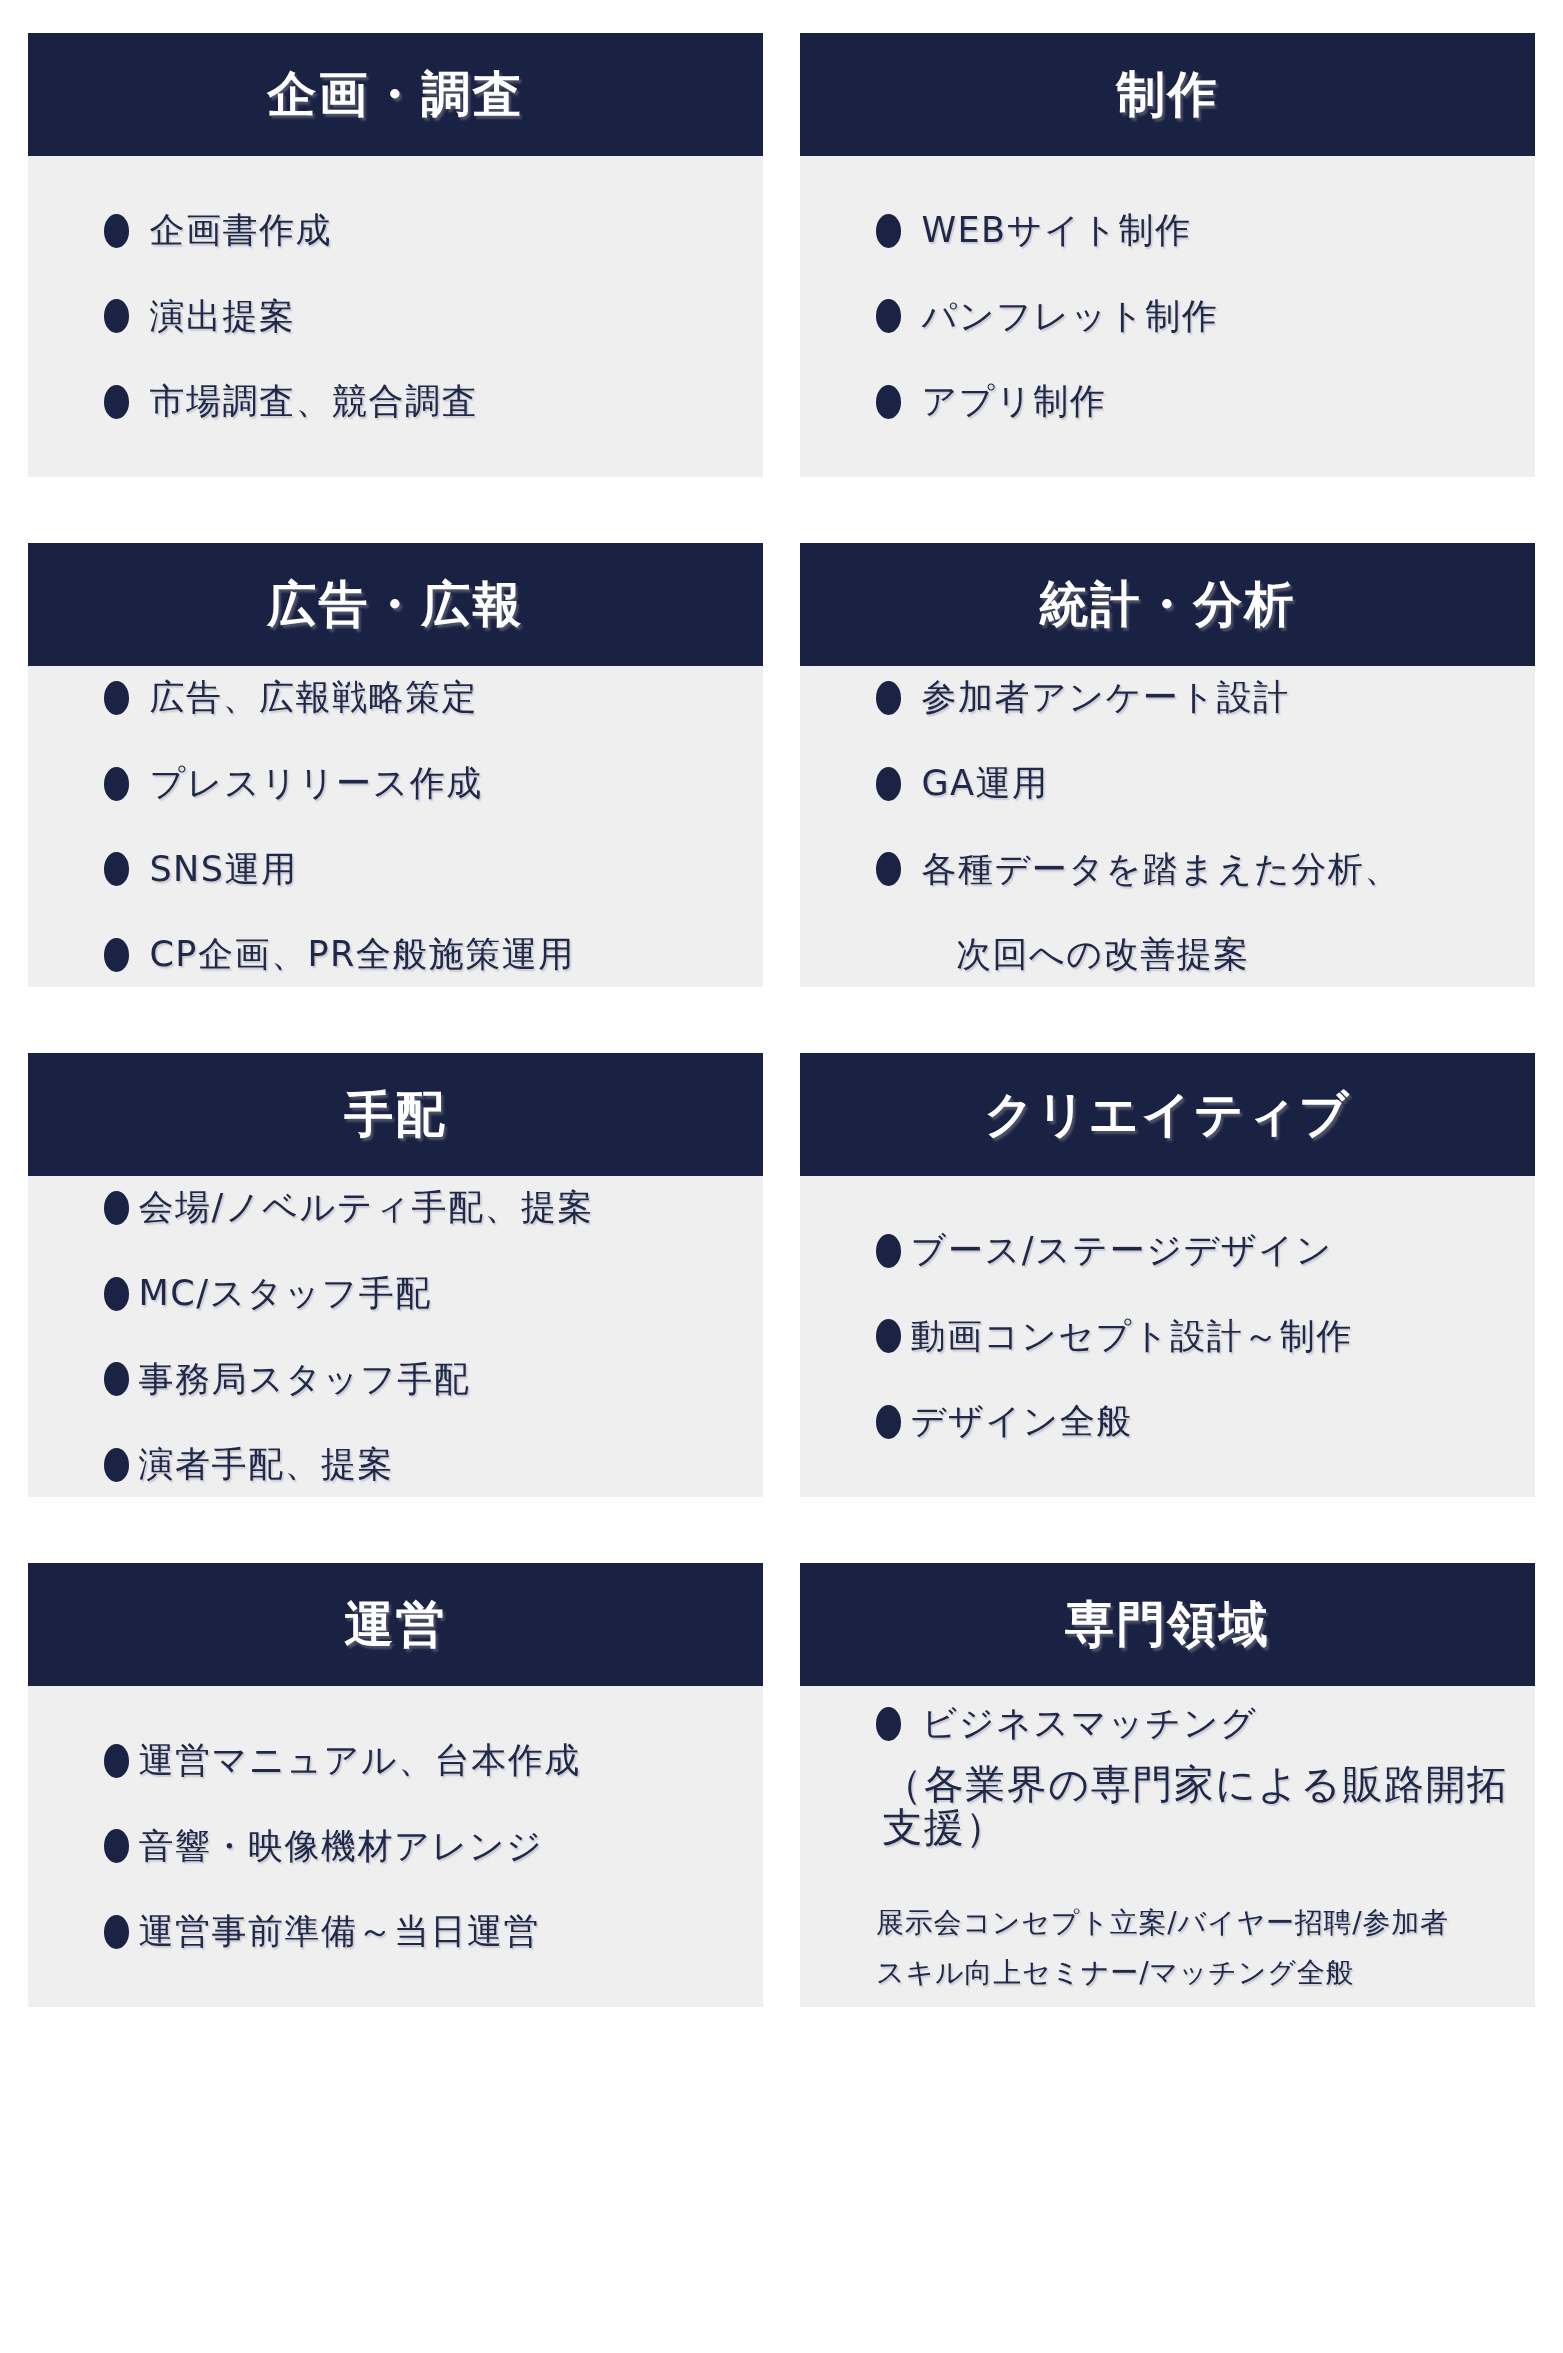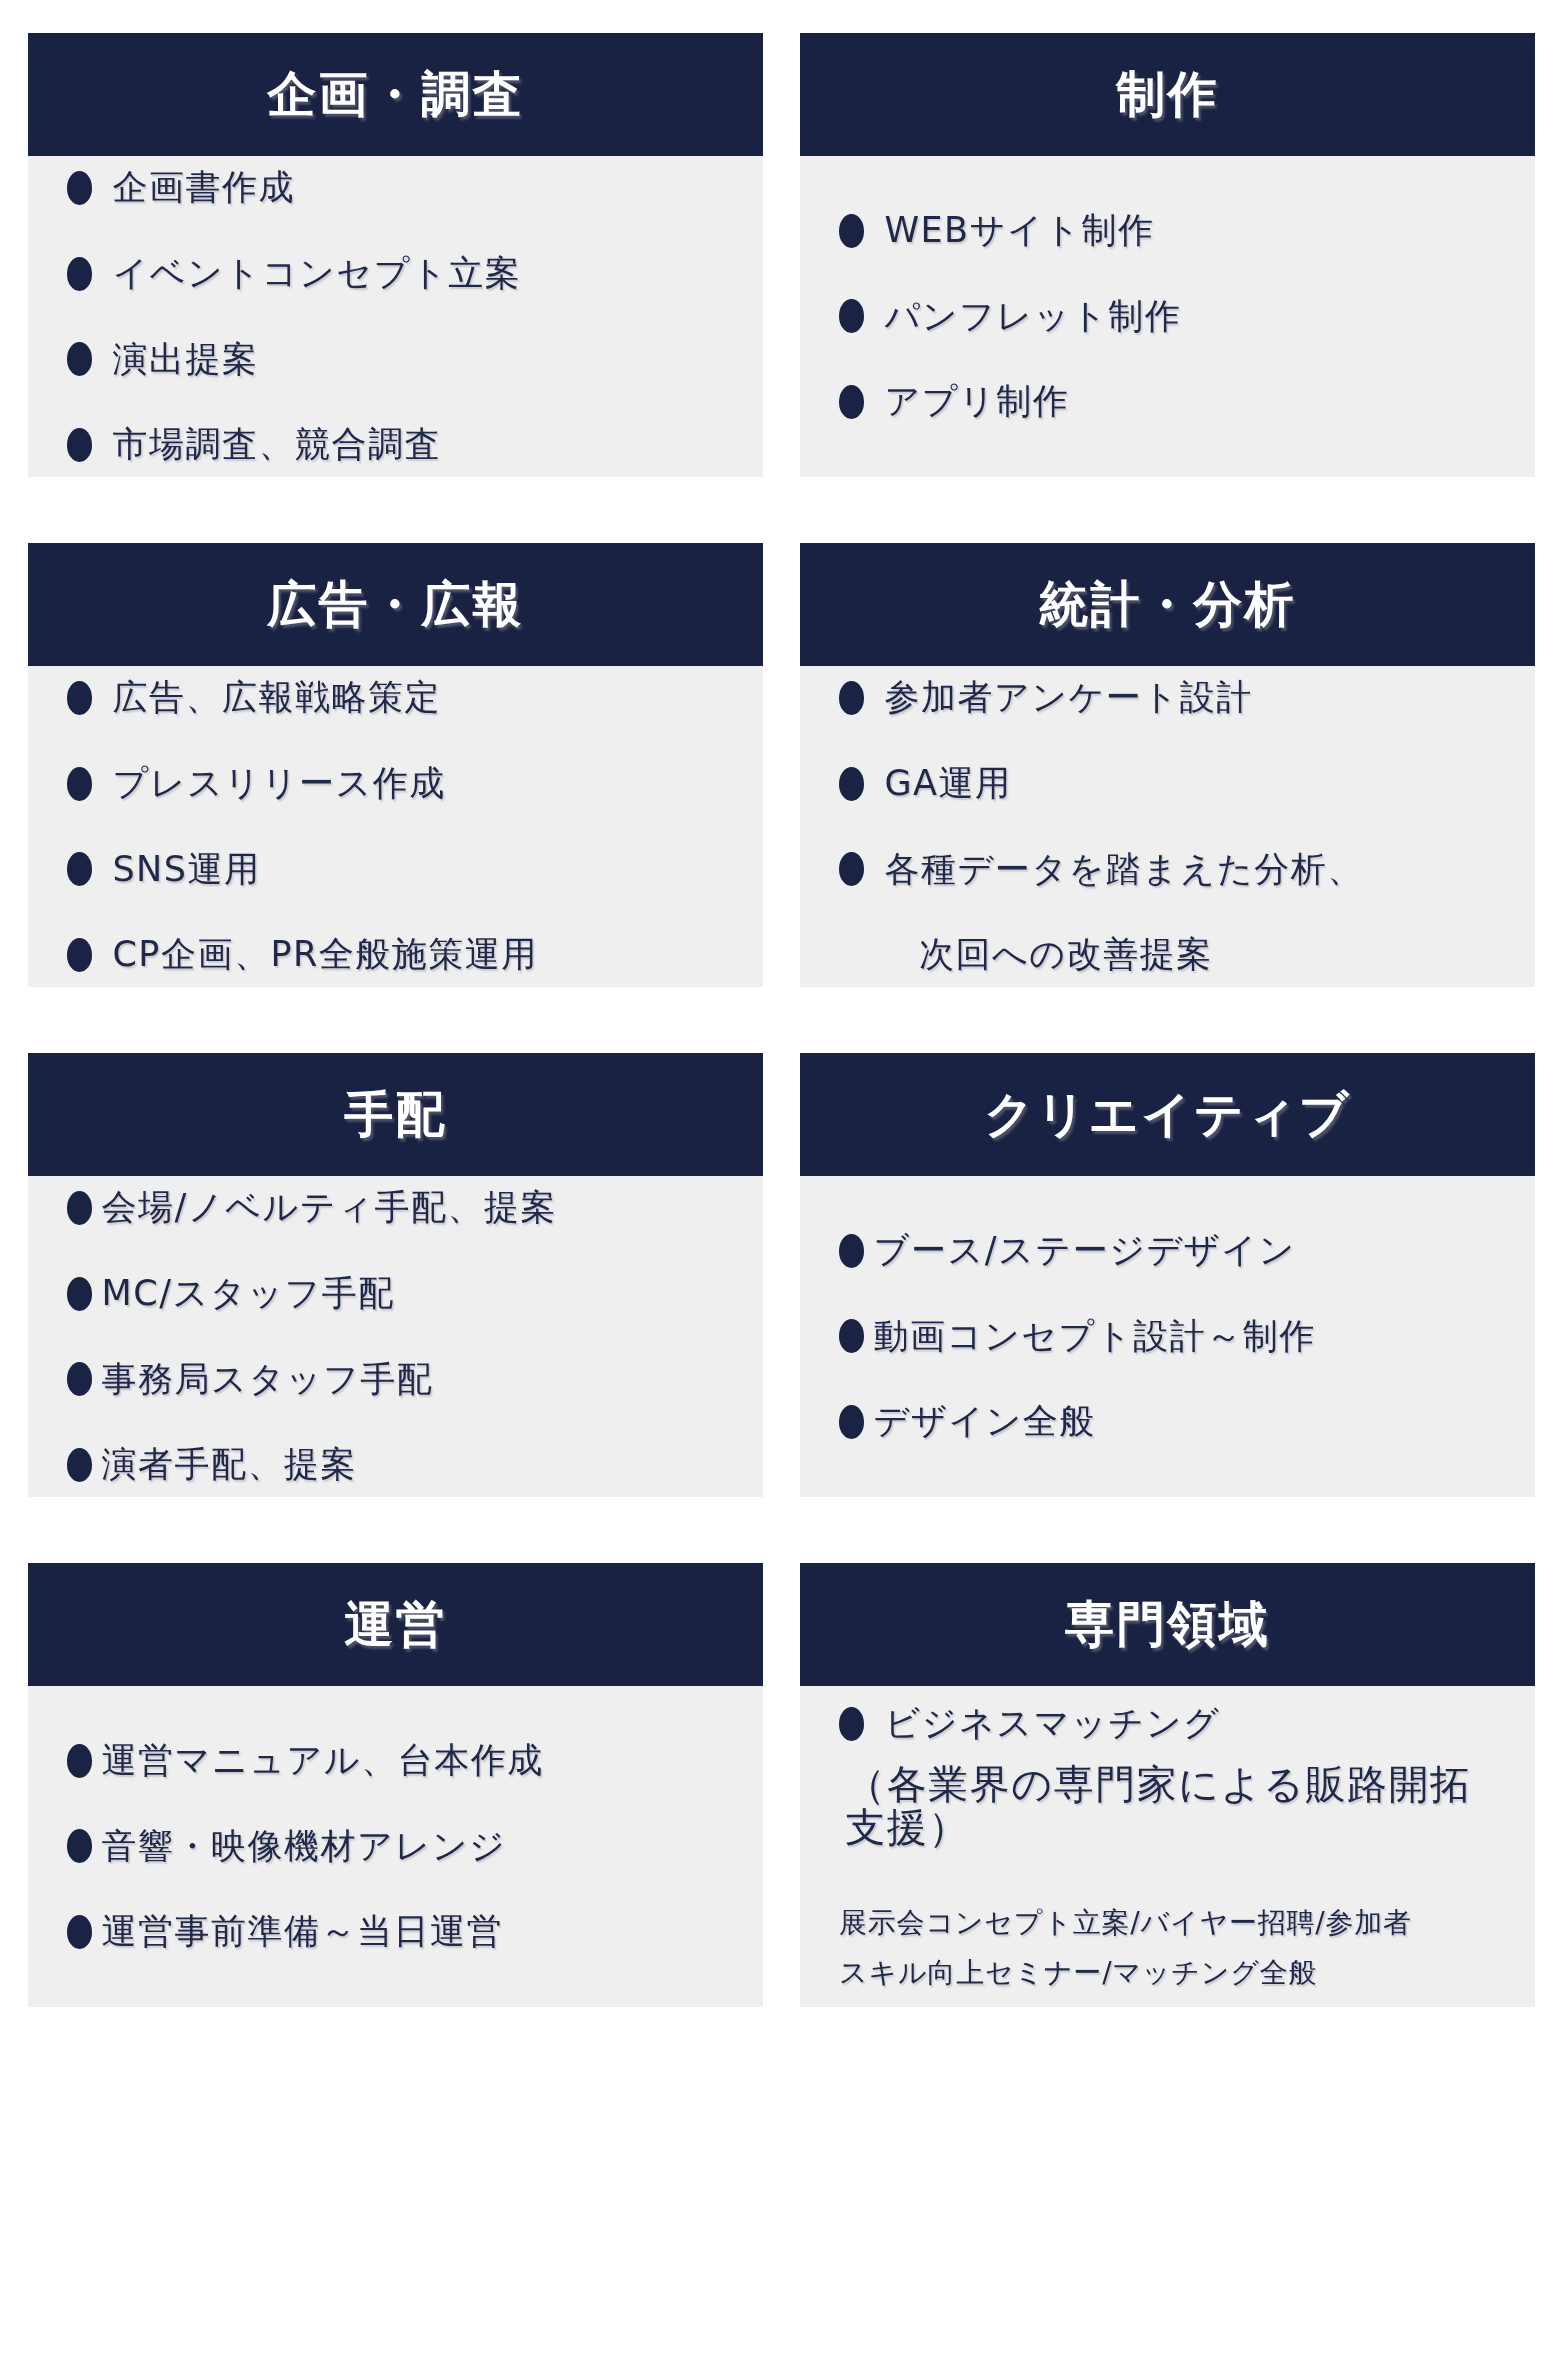--- a/index.html
+++ b/index.html
@@ -42,21 +42,21 @@
     letter-spacing: 2.3px;
     line-height: 1;
     text-shadow: 2.3px 3.1px 2.3px rgba(120,120,135,0.55);
   }
   .card-body {
     flex: 1;
     background: #efeff0;
     display: flex;
     flex-direction: column;
     justify-content: center;
-    padding: 0 23px 0 39px;
+    padding: 0 23px 0 76px;
     box-sizing: border-box;
   }
   ul.items {
     list-style: none;
     margin: 0;
     padding: 0;
     display: flex;
     flex-direction: column;
     gap: 48px;
   }
@@ -109,24 +109,20 @@
       <h2 class="card-title">企画・調査</h2>
     </header>
     <div class="card-body">
       <ul class="items">
           <li class="item">
             <span class="bullet" title="●"></span>
             <span class="txt">企画書作成</span>
           </li>
           <li class="item">
             <span class="bullet" title="●"></span>
-            <span class="txt">イベントコンセプト立案</span>
-          </li>
-          <li class="item">
-            <span class="bullet" title="●"></span>
             <span class="txt">演出提案</span>
           </li>
           <li class="item">
             <span class="bullet" title="●"></span>
             <span class="txt">市場調査、競合調査</span>
           </li>
         </ul>
     </div>
   </section>
 

